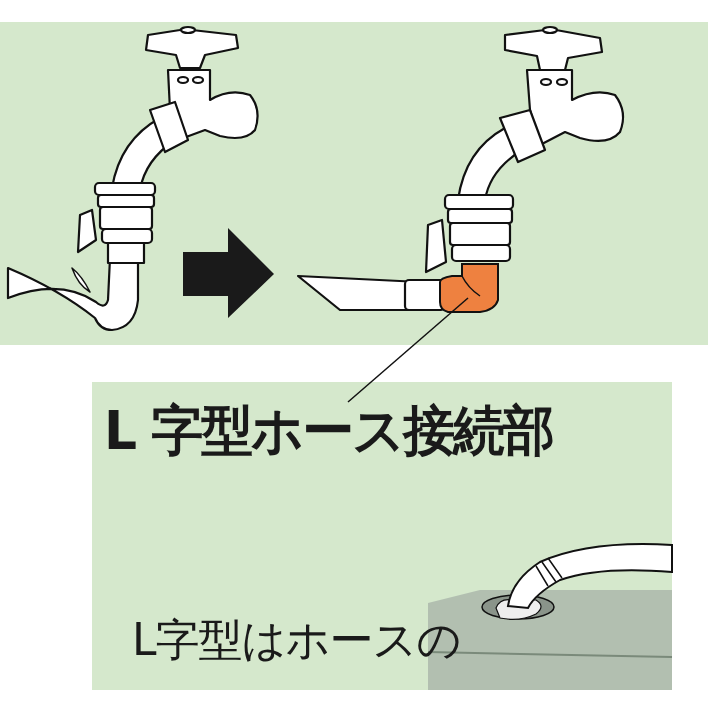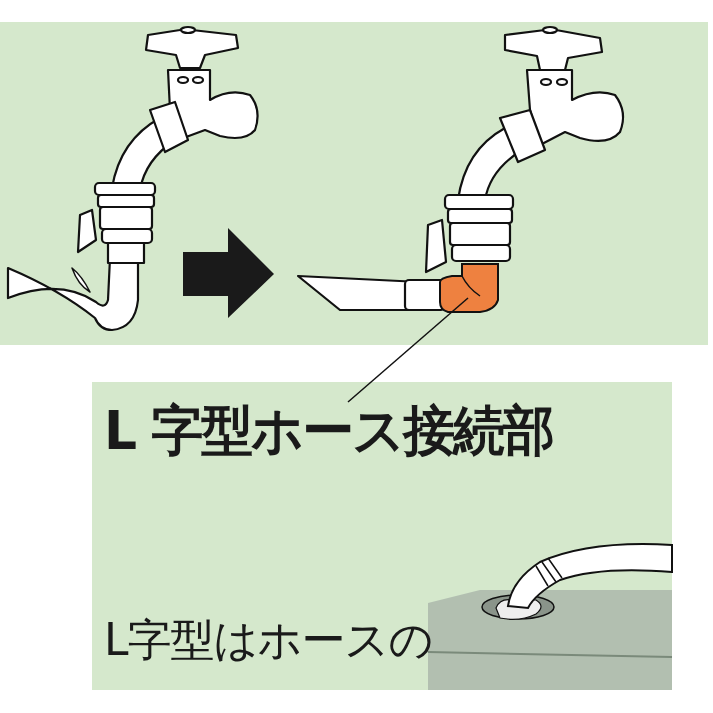--- a/index.html
+++ b/index.html
@@ -2,21 +2,21 @@
 <html><head>
 <meta charset="utf-8">
 <style>
   html, body { margin:0; padding:0; background:#ffffff; }
   body { width:713px; height:713px; position:relative; overflow:hidden; font-family:"DejaVu Sans", sans-serif; }
   .panel-top { position:absolute; left:0; top:22px; width:708px; height:323px; background:#d5e8cc; }
   .panel-bottom { position:absolute; left:92px; top:382px; width:580px; height:308px; background:#d5e8cc; }
   svg { position:absolute; left:0; top:0; }
   .title { position:absolute; left:104px; top:404px; font-size:54px; font-weight:bold; color:#1a1a1a; letter-spacing:-2px; white-space:nowrap; line-height:1; transform:scaleX(0.96); transform-origin:left top; }
   .desc { position:absolute; left:104px; top:500px; font-size:44px; color:#1a1a1a; line-height:56px; white-space:pre; letter-spacing:-1px; }
-  .desc span { display:block; }
+  .desc span { display:block;margin-left:28px; }
 </style>
 </head>
 <body>
 
 <div class="panel-top"></div>
 <div class="panel-bottom"></div>
 
 <svg width="713" height="713" viewBox="0 0 713 713">
 
   <g stroke="#111" stroke-width="2.2" fill="#fff" stroke-linejoin="round">

